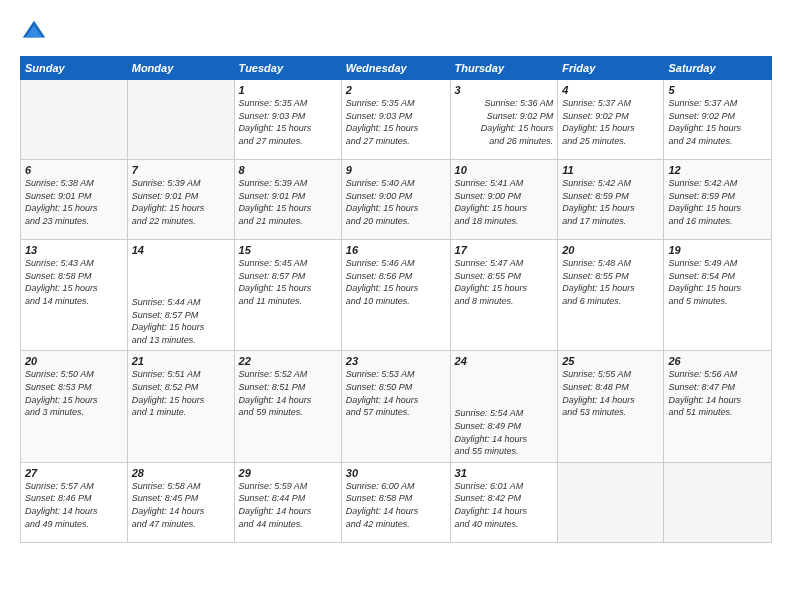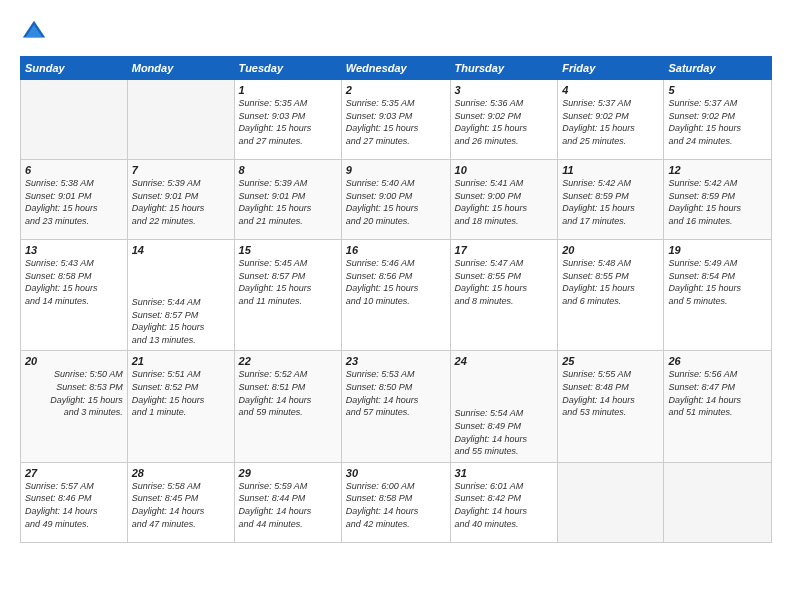--- a/index.html
+++ b/index.html
@@ -147,21 +147,21 @@
           </td>
           <td>
             <span class="day-num">2</span>
             <div class="day-content" style="white-space: pre-line;">Sunrise: 5:35 AM
 Sunset: 9:03 PM
 Daylight: 15 hours
 and 27 minutes.</div>
           </td>
           <td>
             <span class="day-num">3</span>
-            <div class="day-content" style="white-space: pre-line;">Sunrise: 5:36 AM
+            <div class="day-content" style="white-space: pre-line; text-align: right;">Sunrise: 5:36 AM
 Sunset: 9:02 PM
 Daylight: 15 hours
 and 26 minutes.</div>
           </td>
           <td>
             <span class="day-num">4</span>
             <div class="day-content" style="white-space: pre-line;">Sunrise: 5:37 AM
 Sunset: 9:02 PM
 Daylight: 15 hours
 and 25 minutes.</div>
@@ -272,21 +272,21 @@
             <span class="day-num">19</span>
             <div class="day-content" style="white-space: pre-line;">Sunrise: 5:49 AM
 Sunset: 8:54 PM
 Daylight: 15 hours
 and 5 minutes.</div>
           </td>
         </tr>
         <tr>
           <td>
             <span class="day-num">20</span>
-            <div class="day-content" style="white-space: pre-line; text-align: right;">Sunrise: 5:50 AM
+            <div class="day-content" style="white-space: pre-line;">Sunrise: 5:50 AM
 Sunset: 8:53 PM
 Daylight: 15 hours
 and 3 minutes.</div>
           </td>
           <td>
             <span class="day-num">21</span>
             <div class="day-content" style="white-space: pre-line;">Sunrise: 5:51 AM
 Sunset: 8:52 PM
 Daylight: 15 hours
 and 1 minute.</div>

